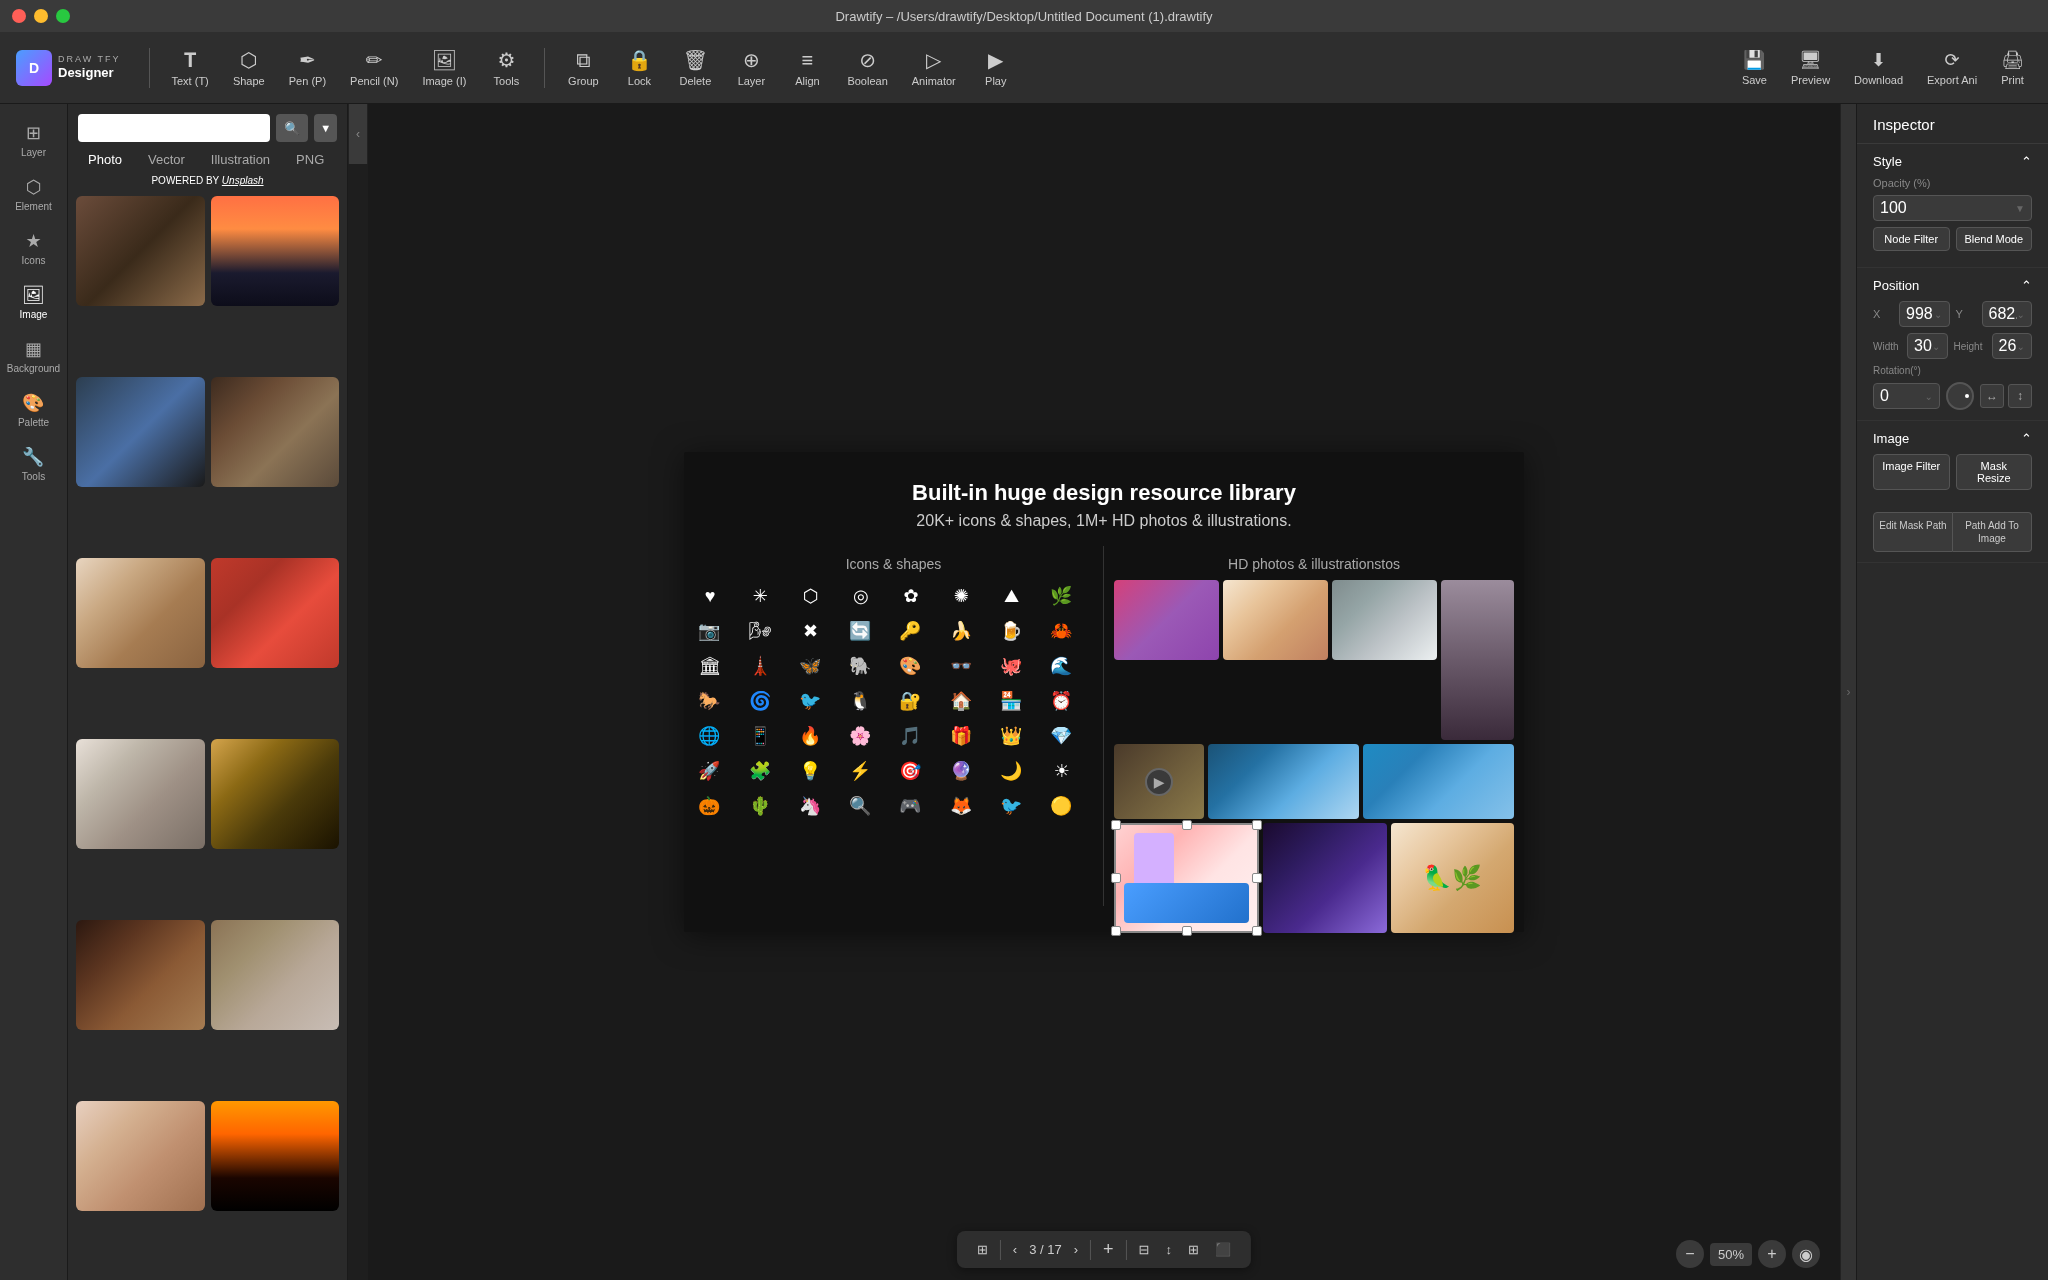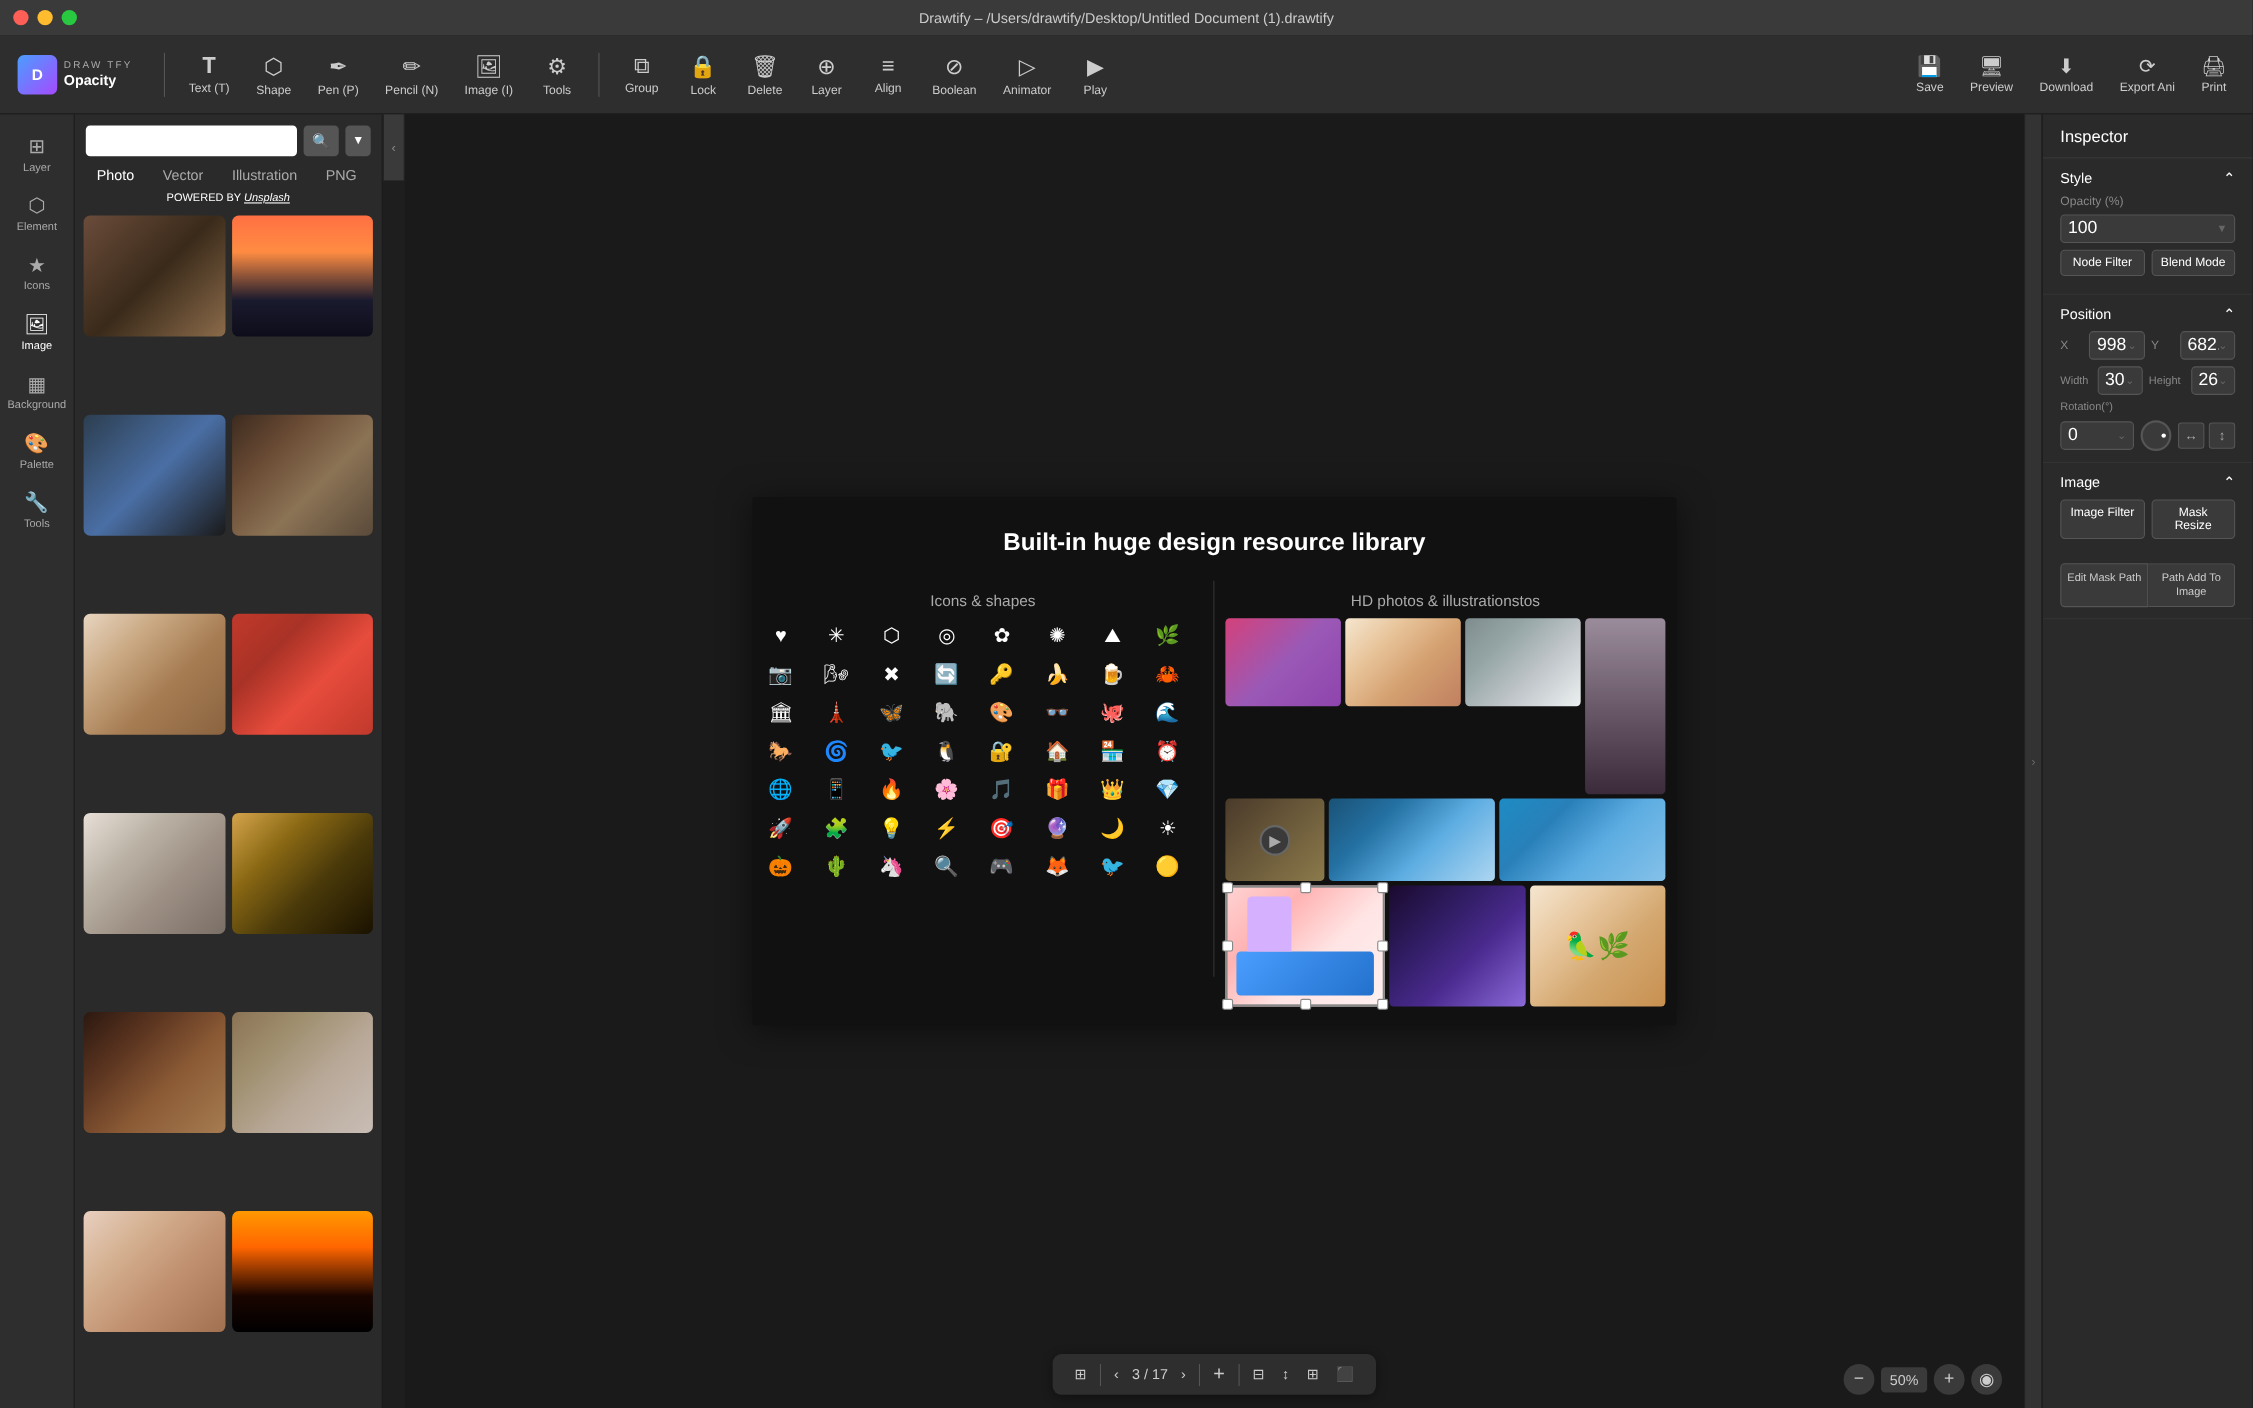--- a/index.html
+++ b/index.html
@@ -520,21 +520,21 @@
   </div>
   <span class="title">Drawtify – /Users/drawtify/Desktop/Untitled Document (1).drawtify</span>
 </div>
 
 <div id="toolbar">
 
   <div style="display:flex;align-items:center;gap:6px;margin-right:16px;cursor:pointer;">
     <div style="width:36px;height:36px;background:linear-gradient(135deg,#4a9eff,#a64aff);border-radius:6px;display:flex;align-items:center;justify-content:center;color:#fff;font-weight:700;font-size:14px;">D</div>
     <div style="color:#fff;font-size:13px;line-height:1.2;">
       <div style="font-size:9px;color:#aaa;letter-spacing:2px;">DRAW TFY</div>
-      <div style="font-weight:600;">Opacity</div>
+      <div style="font-weight:600;">Designer</div>
     </div>
   </div>
 
   <div class="toolbar-sep"></div>
 
   <div class="toolbar-item">
     <span class="icon">𝐓</span>
     <span>Text (T)</span>
   </div>
   <div class="toolbar-item">
@@ -680,20 +680,21 @@
       <div class="asset-thumb thumb-12"></div>
     </div>
   </div>
 
   <div class="collapse-btn">‹</div>
 
   <div id="canvas-area">
     <div id="canvas-bg">
       <div class="canvas-header">
         <div class="canvas-title">Built-in huge design resource library</div>
+        <div class="canvas-subtitle">20K+ icons &amp; shapes, 1M+ HD photos &amp; illustrations.</div>
       </div>
       <div class="canvas-content">
 
         <div class="canvas-left">
           <div class="canvas-section-title">Icons &amp; shapes</div>
           <div class="icons-grid">
 
             <div class="icon-cell">♥</div>
             <div class="icon-cell">✳</div>
             <div class="icon-cell">⬡</div>

